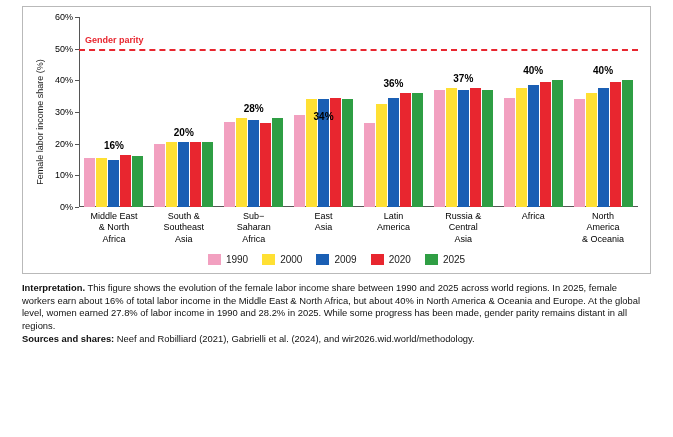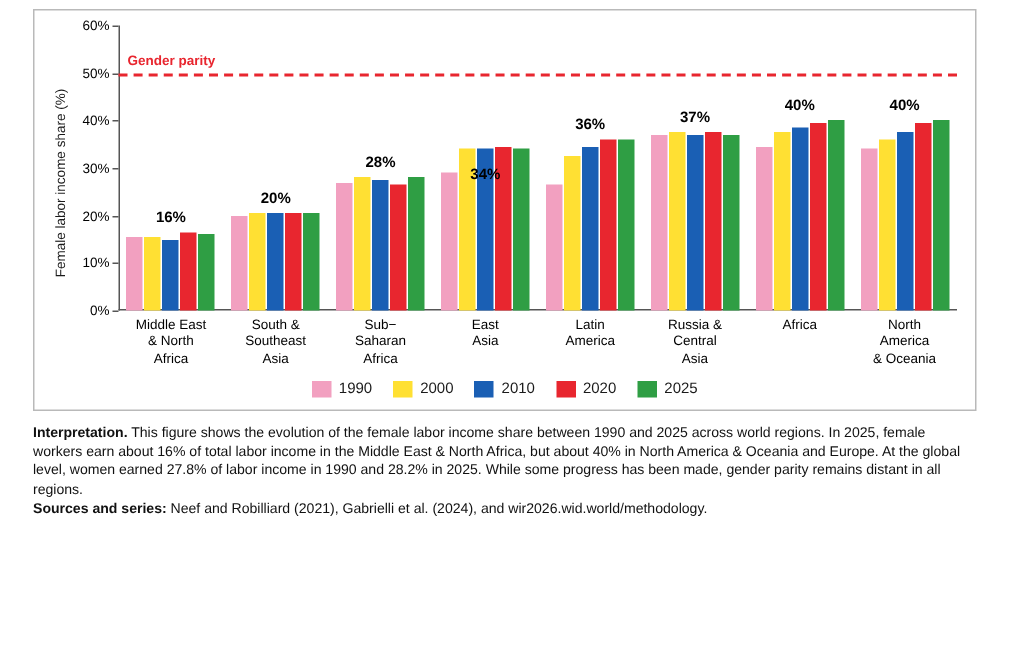--- a/index.html
+++ b/index.html
@@ -313,31 +313,31 @@
         <div class="legend-item">
           <span class="legend-swatch" style="background: rgb(242, 160, 192);"></span>
           <span>1990</span>
         </div>
         <div class="legend-item">
           <span class="legend-swatch" style="background: rgb(255, 224, 51);"></span>
           <span>2000</span>
         </div>
         <div class="legend-item">
           <span class="legend-swatch" style="background: rgb(26, 95, 180);"></span>
-          <span>2010</span>
+          <span>2009</span>
         </div>
         <div class="legend-item">
           <span class="legend-swatch" style="background: rgb(232, 38, 47);"></span>
           <span>2020</span>
         </div>
         <div class="legend-item">
           <span class="legend-swatch" style="background: rgb(47, 158, 68);"></span>
           <span>2025</span>
         </div>
       </div>
   </div>
 
   <div class="notes">
     <span style="font-weight:bold">Interpretation.</span><span> This figure shows the evolution of the female labor income share between 1990 and 2025 across world regions. In 2025, female workers earn about 16% of total labor income in the Middle East &amp; North Africa, but about 40% in North America &amp; Oceania and Europe. At the global level, women earned 27.8% of labor income in 1990 and 28.2% in 2025. While some progress has been made, gender parity remains distant in all regions.</span><br>
-    <span style="font-weight:bold">Sources and series:</span><span> Neef and Robilliard (2021), Gabrielli et al. (2024), and wir2026.wid.world/methodology.</span>
+    <span style="font-weight:bold">Sources and shares:</span><span> Neef and Robilliard (2021), Gabrielli et al. (2024), and wir2026.wid.world/methodology.</span>
   </div>
 
 </div>
 
 </body></html>

